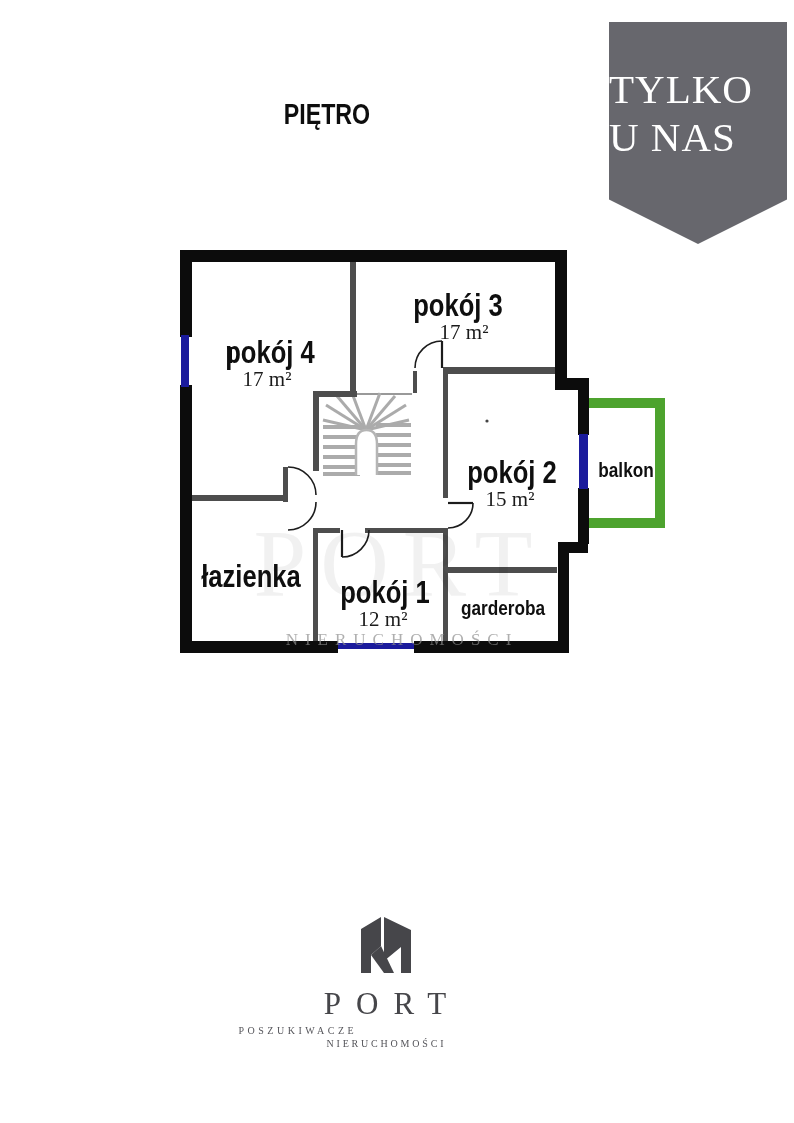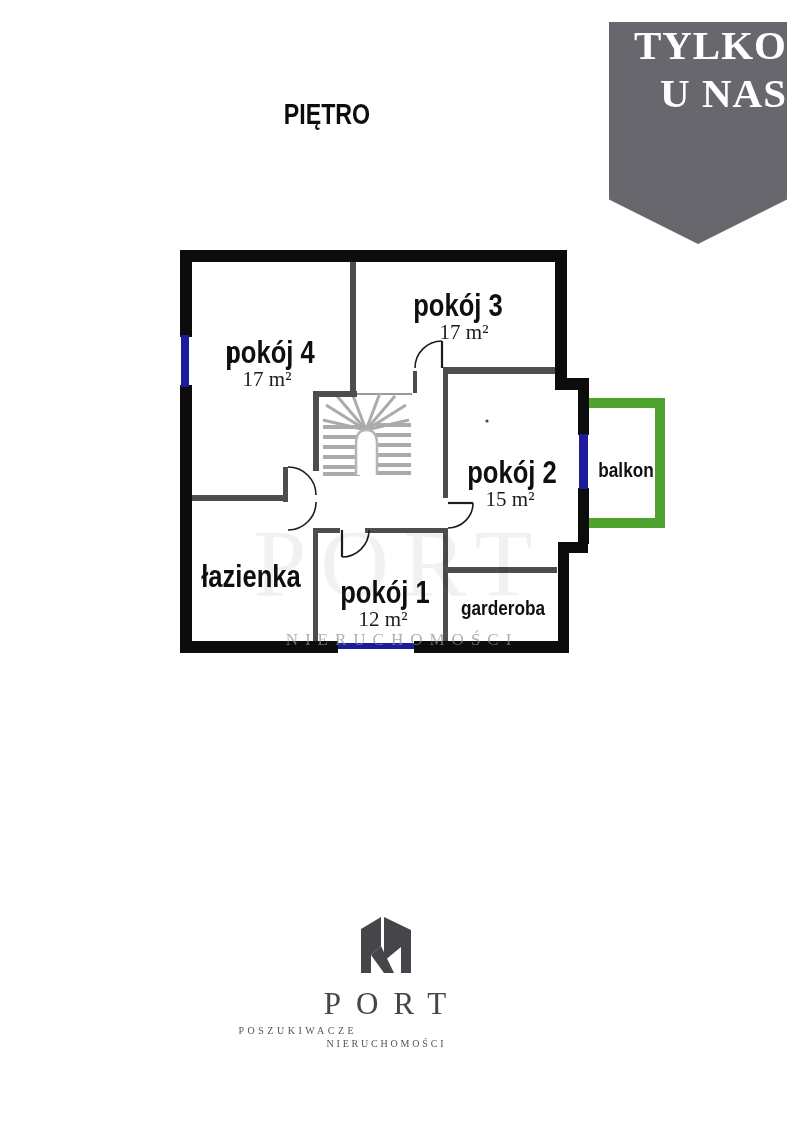--- a/index.html
+++ b/index.html
@@ -6,21 +6,21 @@
   .page{position:relative;width:794px;height:1123px;background:#ffffff;overflow:hidden;
         font-family:"Liberation Sans",sans-serif;}
   
   .title{position:absolute;top:98px;left:0;width:654px;text-align:center;}
   .title span{display:inline-block;transform:scaleX(0.8);transform-origin:center;
         font-weight:700;font-size:29px;letter-spacing:0px;color:#0d0d0d;
         font-family:"Liberation Sans",sans-serif;}
   
   .badge{position:absolute;left:609px;top:22px;width:178px;height:222px;background:#67676d;
         clip-path:polygon(0 0,100% 0,100% 80%,50% 100%,0 80%);
-        text-align:right;box-sizing:border-box;font-weight:bold;}
+        text-align:left;box-sizing:border-box;padding-top:44px;}
   .badge div{color:#ffffff;font-family:"Liberation Serif",serif;font-size:41px;
         line-height:1.16;letter-spacing:1px;}
   
   svg.plan{position:absolute;left:0;top:0;}
   
   .logo-mark{position:absolute;left:360px;top:915px;}
   .logo-name{position:absolute;left:235px;top:986px;width:300px;text-align:center;
         font-family:"Liberation Serif",serif;font-size:31px;letter-spacing:15px;
         text-indent:15px;color:#46464a;}
   .logo-tag1{position:absolute;left:235px;top:1025px;width:300px;text-align:left;

